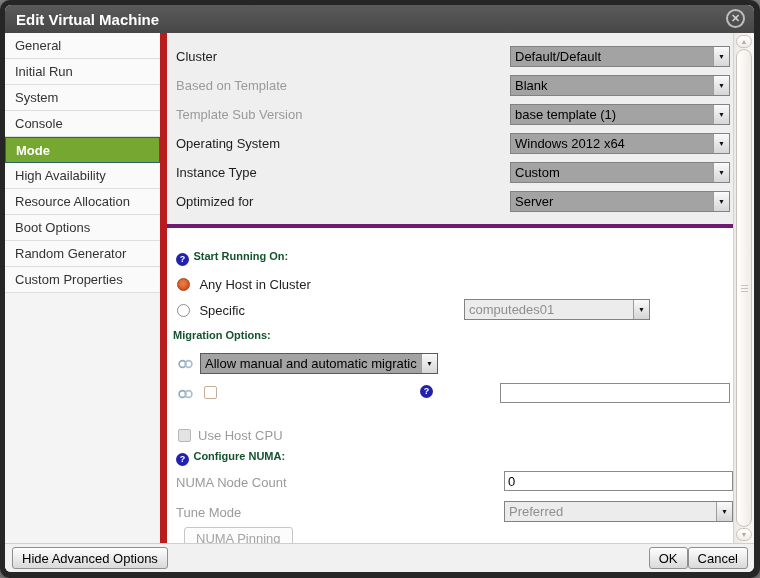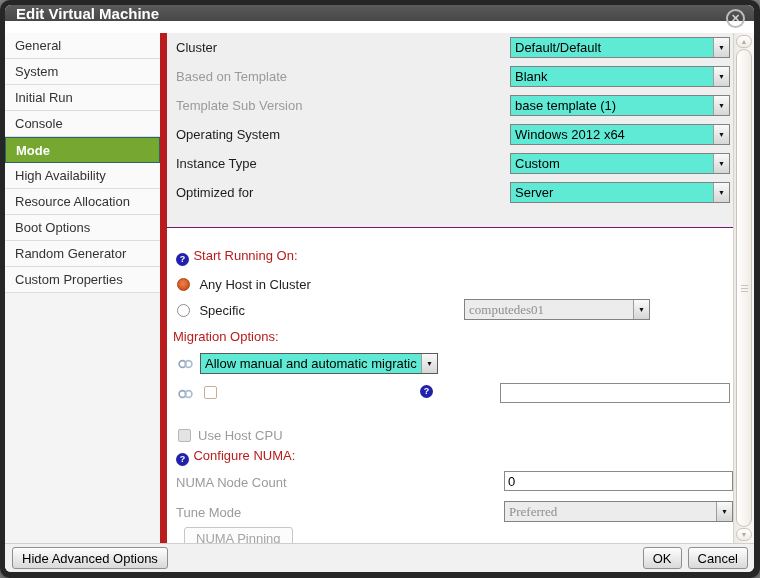--- a/index.html
+++ b/index.html
@@ -4,56 +4,56 @@
 <style>
   * { margin:0; padding:0; box-sizing:border-box; }
   html,body { width:760px; height:578px; font-family:"Liberation Sans", sans-serif; background:#888; }
 
   .dialog { position:absolute; left:0; top:0; width:760px; height:578px;
             background:#262626; border-radius:10px; box-shadow:0 2px 8px rgba(0,0,0,.6); }
   .inner  { position:absolute; left:5px; top:5px; right:6px; bottom:6px;
             border-radius:6px; overflow:hidden; background:#fff; }
 
   
-  .titlebar { position:absolute; left:0; top:0; right:0; height:16px;
-              background:linear-gradient(#5a5a5a,#474747); display:flex; }
+  .titlebar { position:absolute; left:0; top:0; right:0; height:28px;
+              background:linear-gradient(#5a5a5a,#474747); display:flex; align-items:center; }
   .titlebar .title { color:#fff; font-size:15px; font-weight:bold; padding-left:11px; }
   .close-btn { position:absolute; right:9px; top:4px; width:19px; height:19px; border:2px solid #bdbdbd;
                border-radius:50%; color:#cfcfcf; font-size:11px; line-height:15px; text-align:center;
                font-weight:bold; cursor:pointer; }
 
   
   .body { position:absolute; left:0; top:28px; right:0; bottom:29px; background:#fff; display:flex; }
 
   
   .sidebar { width:162px; background:#f4f4f4; border-right:7px solid #b91c1c; }
   .side-item { height:26px; line-height:25px; padding-left:10px; font-size:13px; color:#333;
                background:#fafafa; border-bottom:1px solid #ddd; cursor:pointer; }
   .side-item.selected { background:#76a831; border:1px solid #2c6366; color:#fff; font-weight:bold; }
 
   
   .content { position:relative; flex:1; background:#fff; overflow:hidden; }
 
   .props-panel { position:absolute; left:0; top:0; right:0; height:195px; background:#efefef;
-                 border-bottom:1px solid #701a75; }
+                 border-bottom:4px solid #701a75; padding-top:9px; }
   .frow { height:29px; display:flex; align-items:center; padding:0 3px 0 9px; }
   .frow .flabel { flex:1; font-size:13px; color:#1d1d1d; }
   .frow.dim .flabel { color:#9a9a9a; }
 
   
-  .sel { width:220px; height:21px; border:1px solid #828282; background:#5eead4; display:flex; align-items:stretch; cursor:pointer; }
+  .sel { width:220px; height:21px; border:1px solid #828282; background:#a3a3a3; display:flex; align-items:stretch; cursor:pointer; }
   .sel .sel-text { flex:1; font-size:13px; color:#000; padding:2px 4px 0 4px; white-space:nowrap; overflow:hidden; }
   .sel .sel-arrow { width:16px; border-left:1px solid #9d9d9d; background:linear-gradient(#fafafa,#d6d6d6);
                     display:flex; align-items:center; justify-content:center; font-size:7px; color:#111; }
   .sel.disabled { background:#ececec; }
-  .sel.disabled .sel-text { color:#8f8f8f;font-family:Liberation Serif, serif; }
+  .sel.disabled .sel-text { color:#8f8f8f; }
 
   .host-panel { position:absolute; left:0; top:196px; right:0; bottom:0; background:#fff; }
   .abs { position:absolute; }
-  .heading { font-size:13px; font-weight:normal; color:#b91c1c; }
+  .heading { font-size:11px; font-weight:bold; color:#14532d; }
   .lab { font-size:13px; color:#1d1d1d; }
   .lab.dim { color:#9b9b9b; }
 
   .help-icon { display:inline-block; width:13px; height:13px; border-radius:50%; background:#2121ad;
                color:#fff; font-size:9px; font-weight:bold; text-align:center; line-height:13px; vertical-align:-2px; }
 
   .radio { display:inline-block; width:13px; height:13px; border-radius:50%; background:#fff;
            border:1px solid #8f8f8f; vertical-align:-2px; cursor:pointer; }
   .radio.checked { border:1px solid #a8440f; background:radial-gradient(circle at 45% 40%, #e87a45 15%, #cf4d16 75%); }
 
@@ -78,39 +78,39 @@
   .sb-grip { position:absolute; left:4px; top:50%; width:7px; height:1px; background:#c9c2b9;
              box-shadow:0 -3px 0 #c9c2b9, 0 3px 0 #c9c2b9; }
 
   
   .footer { position:absolute; left:0; bottom:0; right:0; height:29px; background:#f1f1f1;
             border-top:1px solid #cfcfcf; display:flex; align-items:center; }
   .btn { font-size:13px; color:#000; background:linear-gradient(#fefefe,#d9d9d9); border:1px solid #8f8f8f;
          border-radius:3px; height:22px; padding:0 9px; cursor:pointer; font-family:"Liberation Sans", sans-serif; }
   .footer .left { margin-left:7px; }
   .footer .spacer { flex:1; }
-  .footer .right { margin-right:6px; display:flex; gap:6px;margin-left:24px; }
+  .footer .right { margin-right:6px; display:flex; gap:0;margin-left:24px; }
 </style>
 </head>
 <body>
 
 <div class="dialog">
   <div class="inner">
 
     <div class="titlebar">
       <span class="title">Edit Virtual Machine</span>
       <span class="close-btn">✕</span>
     </div>
 
     <div class="body">
 
       <div class="sidebar">
         <div class="side-item">General</div>
+        <div class="side-item">Initial Run</div>
         <div class="side-item">System</div>
-        <div class="side-item">Initial Run</div>
         <div class="side-item">Console</div>
         <div class="side-item selected">Mode</div>
         <div class="side-item">High Availability</div>
         <div class="side-item">Resource Allocation</div>
         <div class="side-item">Boot Options</div>
         <div class="side-item">Random Generator</div>
         <div class="side-item">Custom Properties</div>
       </div>
 
       <div class="content">

